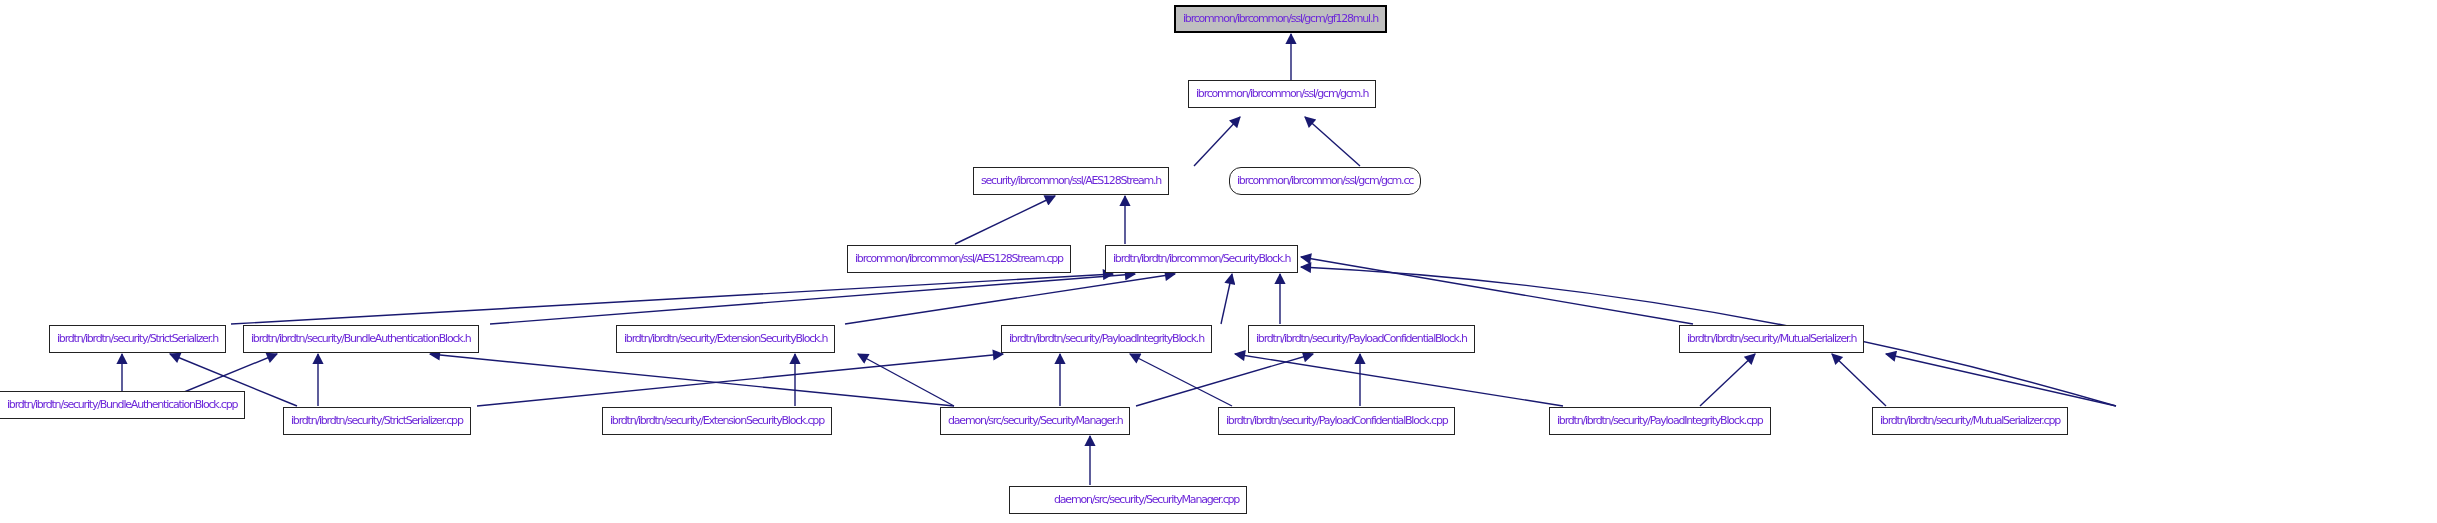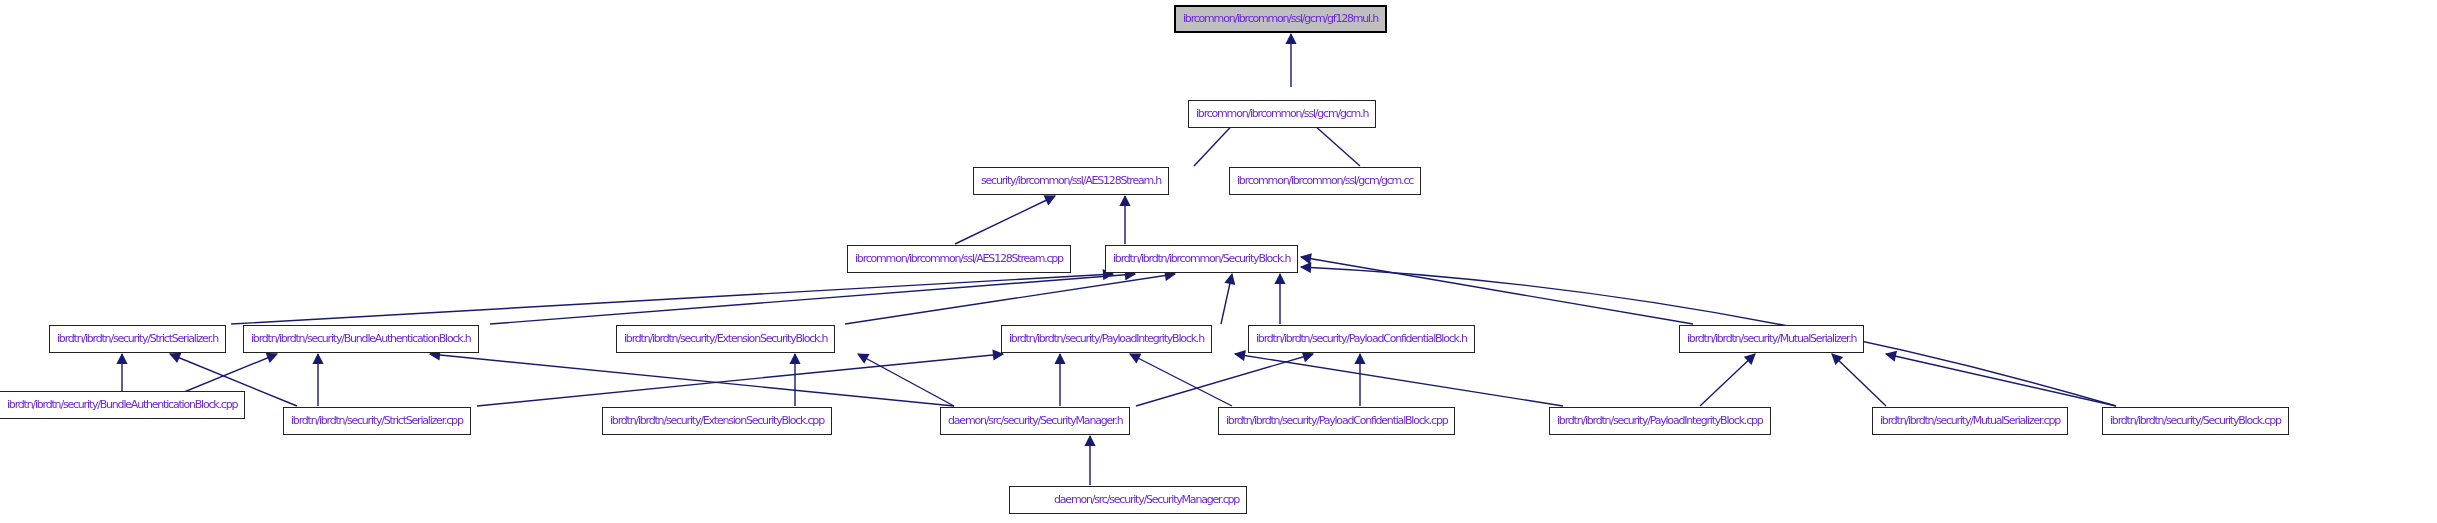--- a/index.html
+++ b/index.html
@@ -58,33 +58,32 @@
         <path d="M1136,406 L1313,354" fill="none" stroke="#191970" stroke-width="1.4" marker-end="url(#arrow)"></path>
         <path d="M1360,406 L1360,354" fill="none" stroke="#191970" stroke-width="1.4" marker-end="url(#arrow)"></path>
         <path d="M1700,406 L1755,354" fill="none" stroke="#191970" stroke-width="1.4" marker-end="url(#arrow)"></path>
         <path d="M1886,406 L1832,354" fill="none" stroke="#191970" stroke-width="1.4" marker-end="url(#arrow)"></path>
         <path d="M2116,406 L1886,354" fill="none" stroke="#191970" stroke-width="1.4" marker-end="url(#arrow)"></path>
         <path d="M1090,485 L1090,436" fill="none" stroke="#191970" stroke-width="1.4" marker-end="url(#arrow)"></path>
       </g>
   </svg>
 
 <div class="node highlight" style="top: 5px; left: 1174px;">ibrcommon/ibrcommon/ssl/gcm/gf128mul.h</div>
-    <div class="node" style="top: 100px; left: 1188px;">ibrcommon/ibrcommon/ssl/gcm/gcm.h</div>
+    <div class="node" style="top: 80px; left: 1188px;">ibrcommon/ibrcommon/ssl/gcm/gcm.h</div>
     <div class="node" style="top: 167px; left: 973px;">security/ibrcommon/ssl/AES128Stream.h</div>
-    <div class="node" style="top: 167px; left: 1229px;">ibrcommon/ibrcommon/ssl/gcm/gcm.cc</div>
+    <div class="node" style="top: 167px; left: 1229px; border-radius: 12px;">ibrcommon/ibrcommon/ssl/gcm/gcm.cc</div>
     <div class="node" style="top: 245px; left: 847px;">ibrcommon/ibrcommon/ssl/AES128Stream.cpp</div>
     <div class="node" style="top: 245px; left: 1105px;">ibrdtn/ibrdtn/ibrcommon/SecurityBlock.h</div>
     <div class="node" style="top: 325px; left: 49px;">ibrdtn/ibrdtn/security/StrictSerializer.h</div>
     <div class="node" style="top: 325px; left: 243px; text-align: right;">ibrdtn/ibrdtn/security/BundleAuthenticationBlock.h</div>
     <div class="node" style="top: 325px; left: 616px;">ibrdtn/ibrdtn/security/ExtensionSecurityBlock.h</div>
     <div class="node" style="top: 325px; left: 1001px; text-align: center;">ibrdtn/ibrdtn/security/PayloadIntegrityBlock.h</div>
     <div class="node" style="top: 325px; left: 1248px;">ibrdtn/ibrdtn/security/PayloadConfidentialBlock.h</div>
     <div class="node" style="top: 325px; left: 1679px;">ibrdtn/ibrdtn/security/MutualSerializer.h</div>
     <div class="node" style="top: 391px; left: -1px; text-align: center;">ibrdtn/ibrdtn/security/BundleAuthenticationBlock.cpp</div>
     <div class="node" style="top: 407px; left: 283px;">ibrdtn/ibrdtn/security/StrictSerializer.cpp</div>
     <div class="node" style="top: 407px; left: 602px;">ibrdtn/ibrdtn/security/ExtensionSecurityBlock.cpp</div>
     <div class="node" style="top: 407px; left: 940px;">daemon/src/security/SecurityManager.h</div>
     <div class="node" style="top: 407px; left: 1218px;">ibrdtn/ibrdtn/security/PayloadConfidentialBlock.cpp</div>
     <div class="node" style="top: 407px; left: 1549px;">ibrdtn/ibrdtn/security/PayloadIntegrityBlock.cpp</div>
     <div class="node" style="top: 407px; left: 1872px;">ibrdtn/ibrdtn/security/MutualSerializer.cpp</div>
-    <div class="node" style="top: 407px; left: 2102px;">ibrdtn/ibrdtn/security/SecurityBlock.cpp</div>
     <div class="node" style="top: 486px; left: 1009px; padding-left: 44px;">daemon/src/security/SecurityManager.cpp</div>
   </div>
 
 </body></html>

